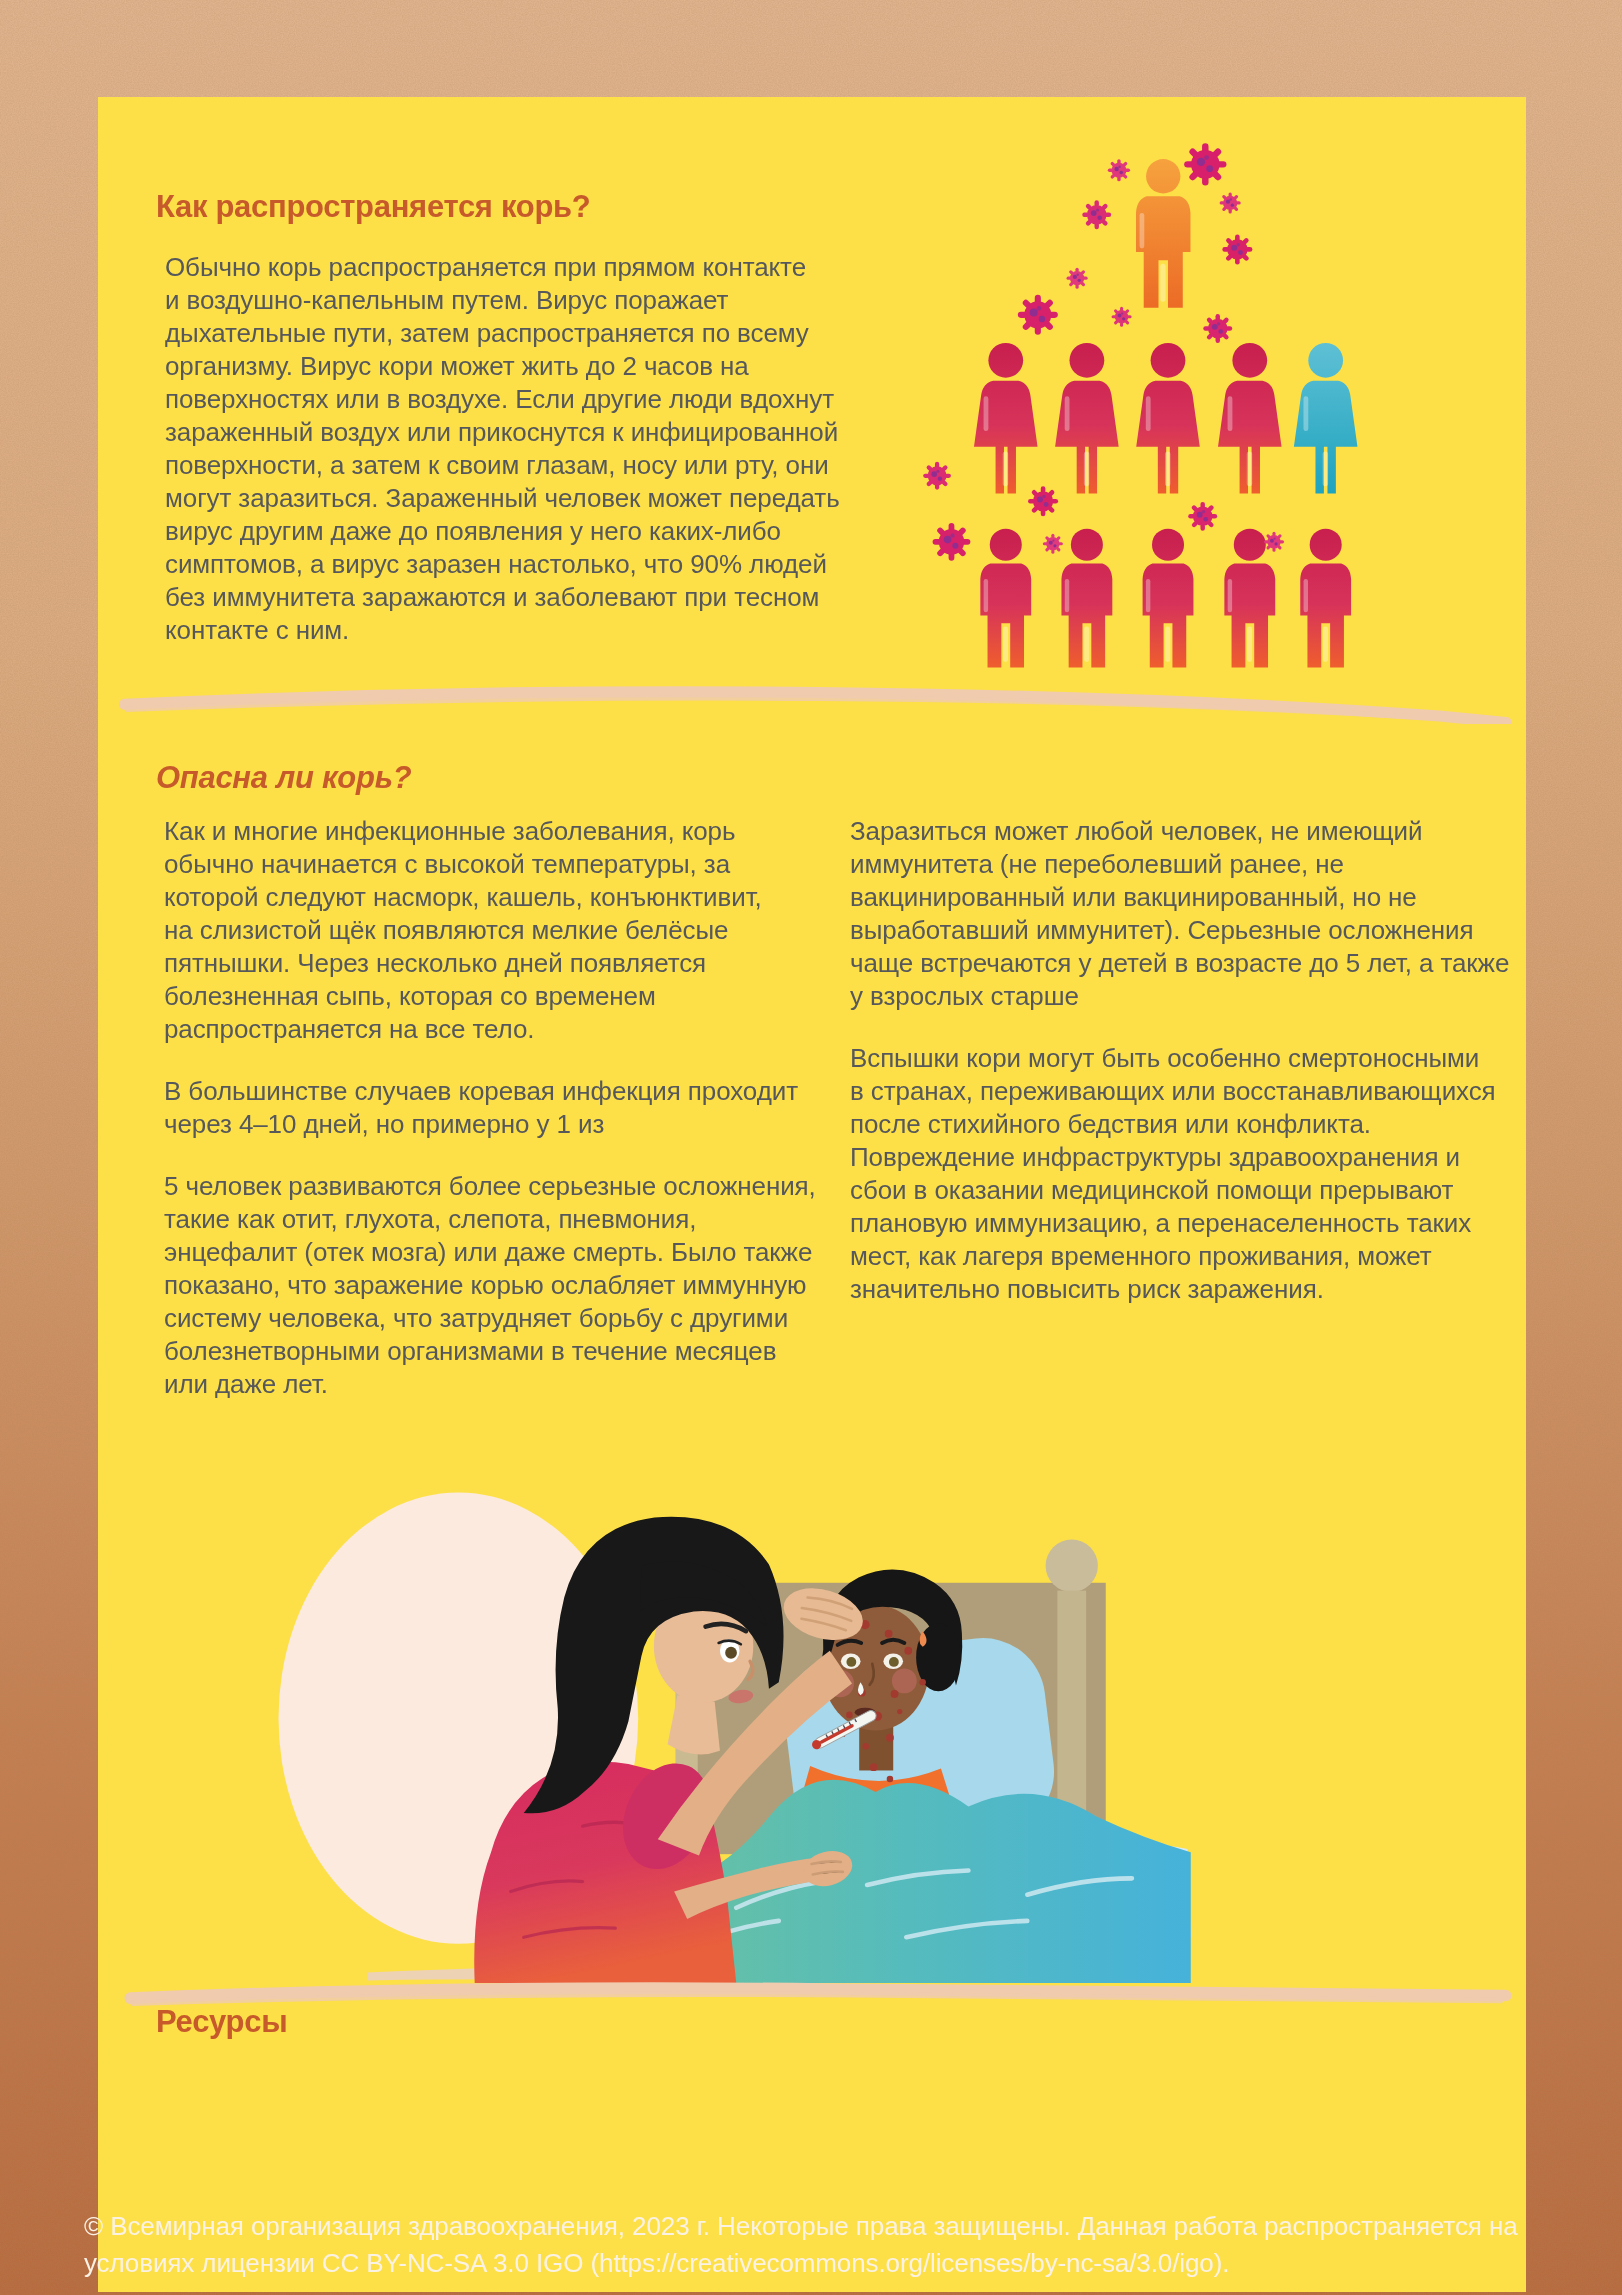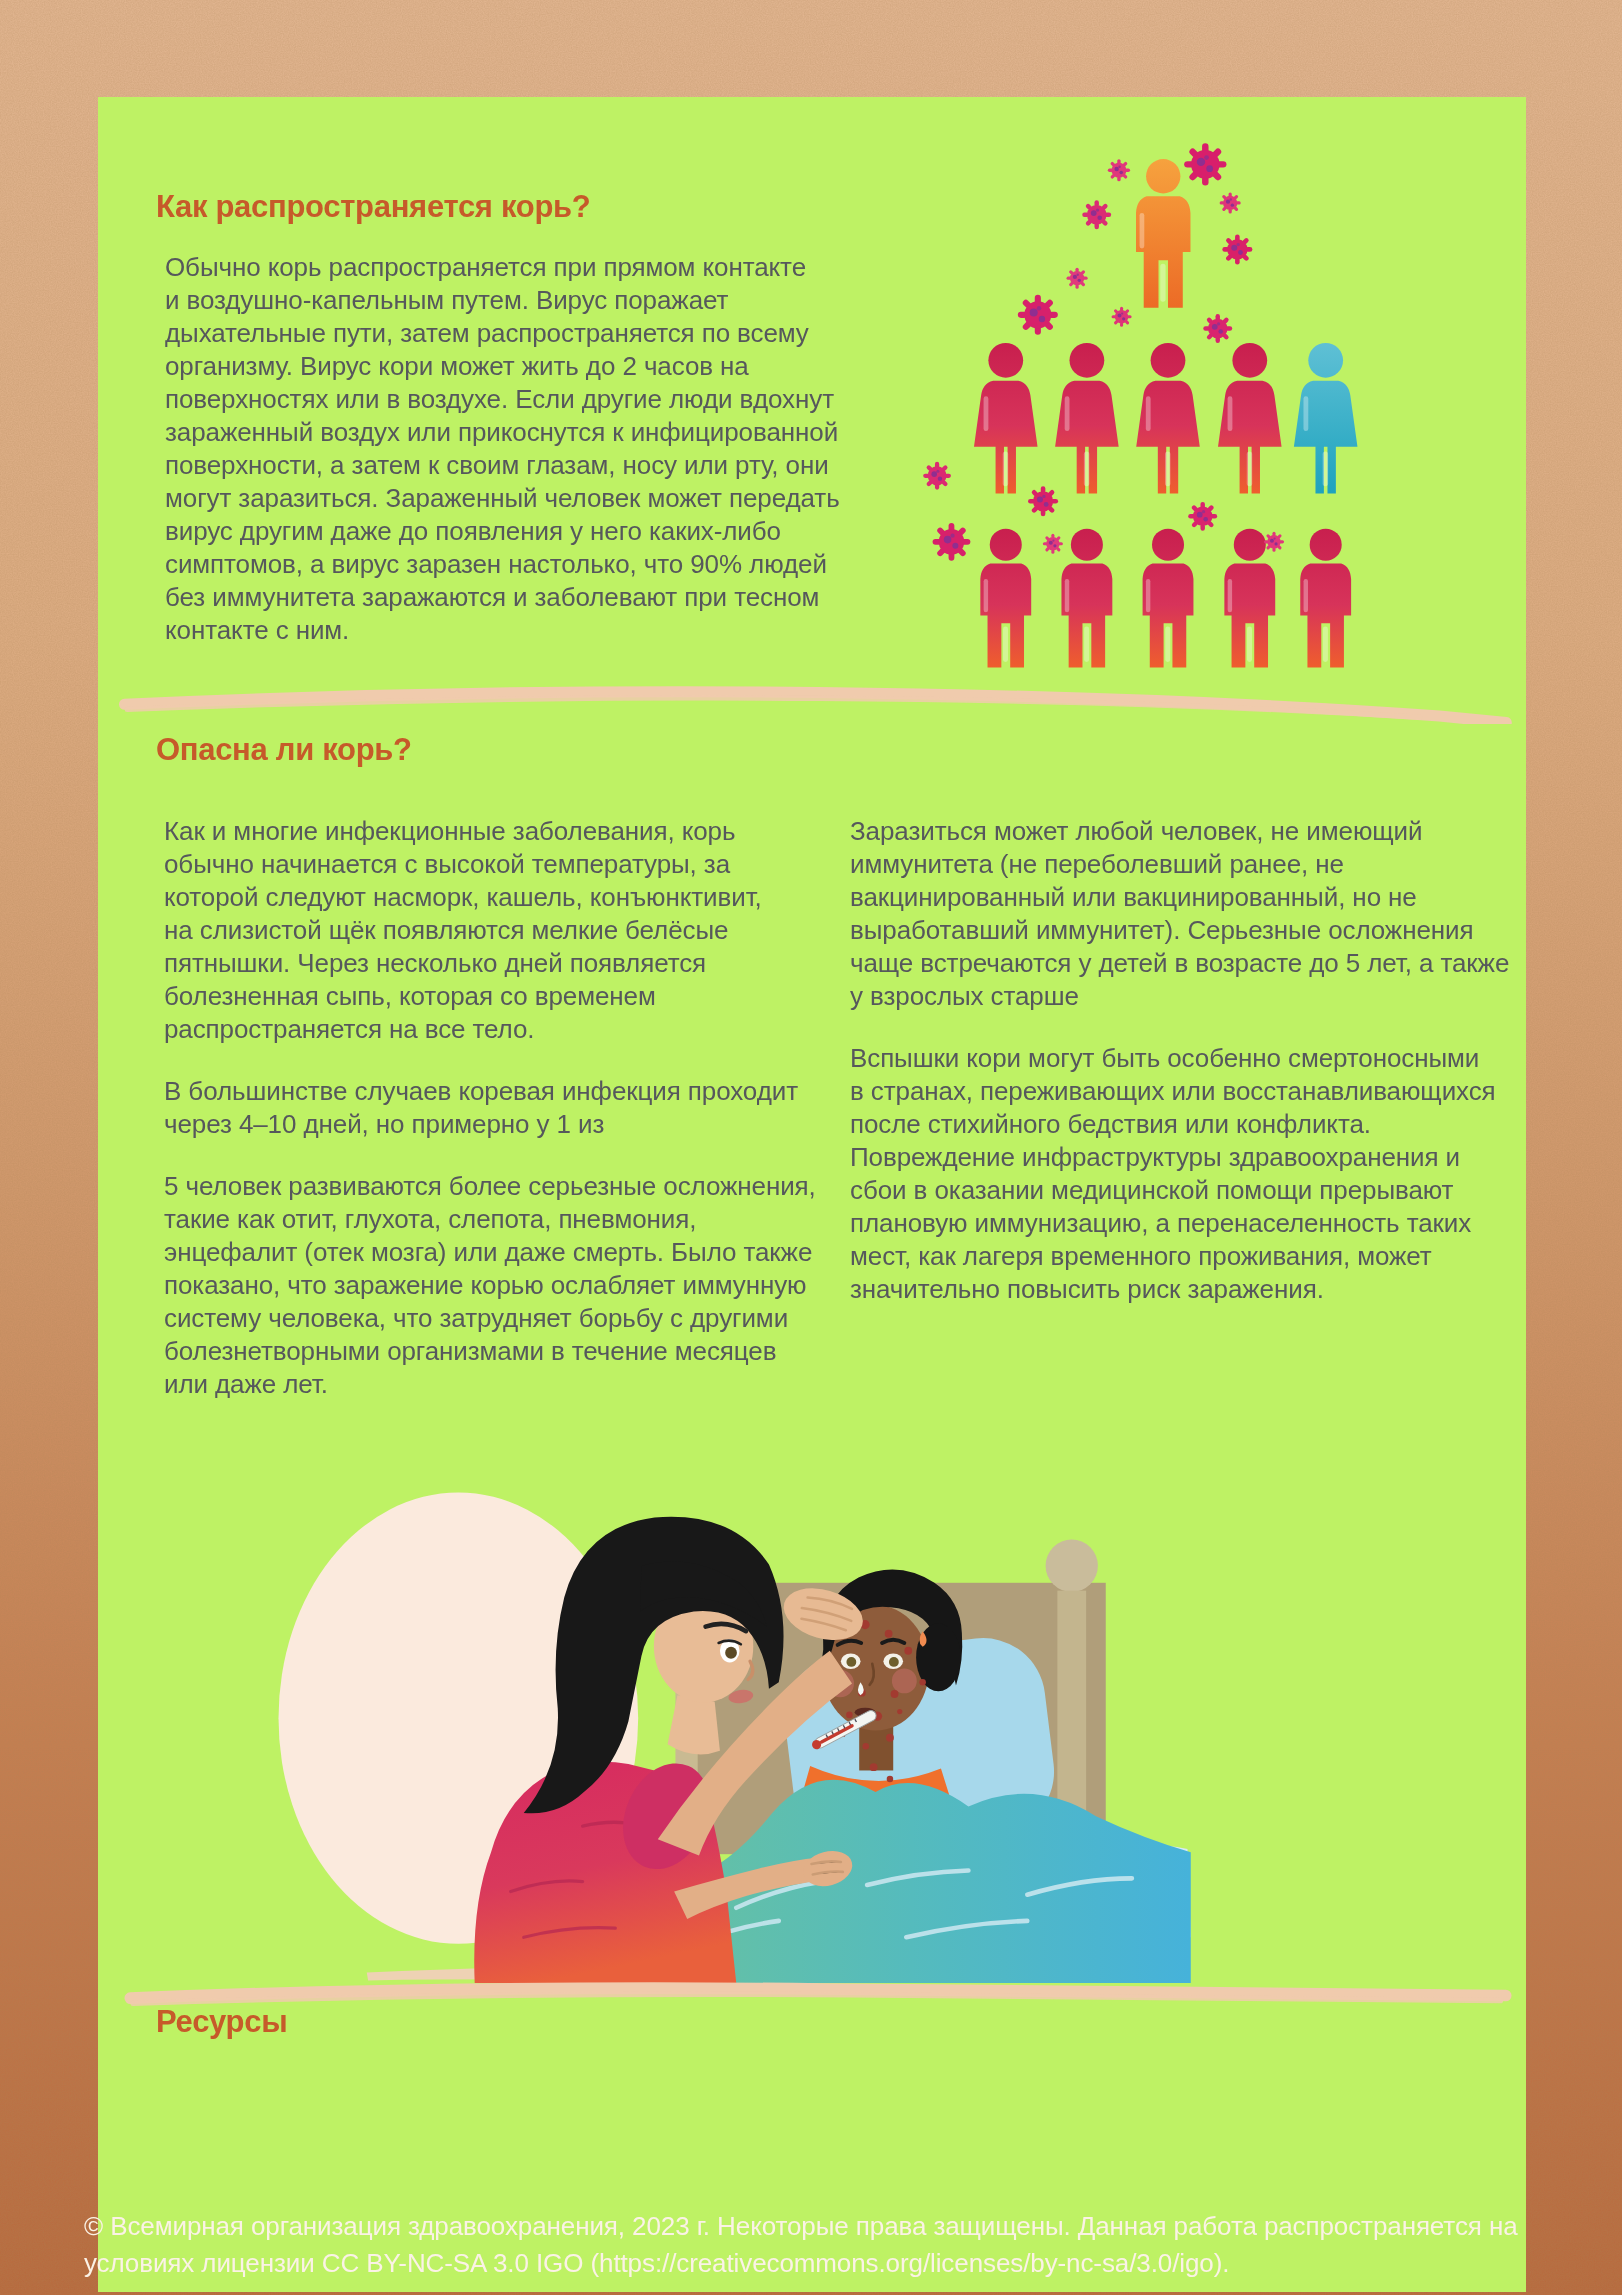--- a/index.html
+++ b/index.html
@@ -7,42 +7,42 @@
     position:relative;width:1623px;height:2295px;overflow:hidden;
     font-family:"Liberation Sans",sans-serif;
   }
   .bg{
     position:absolute;inset:0;
     background:linear-gradient(180deg,#E1B590 0%,#DCAC82 28%,#D0986C 52%,#C47E51 76%,#B76A3E 100%);
   }
   .noise{position:absolute;inset:0;display:block;}
   .card{
     position:absolute;left:98px;top:97px;width:1428px;height:2195px;
-    background:#bef264;z-index:1;
+    background:#fde047;z-index:1;
   }
   .heading{
     position:absolute;margin:0;color:#C65A2A;font-weight:bold;
     font-size:31px;line-height:1.12;letter-spacing:-0.3px;
   }
   .para{
     position:absolute;color:#56585C;font-size:26px;line-height:33px;
     letter-spacing:-0.1px;white-space:pre-line;
   }
   .col{position:absolute;top:718px;}
   .col p{
     margin:0 0 29px 8px;color:#56585C;font-size:26px;line-height:33px;
     letter-spacing:-0.1px;white-space:pre-line;
   }
   .pyramid{position:absolute;left:805px;top:34px;width:602px;height:543px;}
   .divider{position:absolute;left:19.6px;width:1400px;}
   .divider1{top:581px;height:46px;}
   .divider2{top:1879px;height:39px;}
   .bedscene{position:absolute;left:177px;top:1389px;width:916px;height:497px;}
   .h1{left:58px;top:93px;}
-  .h2{left:58px;top:636px;}
+  .h2{left:58px;top:664px;font-style:italic;}
   .h3{left:58px;top:1908px;text-align:center;}
   .intro{left:58px;top:154px;width:720px;margin-left:9px;}
   .col-left{left:58px;width:687px;}
   .col-right{left:744px;width:684px;}
   .footer{
     position:absolute;left:84px;top:2208px;width:1513px;z-index:2;
     color:#FBF2E6;font-size:26px;line-height:37px;letter-spacing:-0.1px;
   }
   .footer .link{
     border-bottom:2px solid #FBF2E6;padding-bottom:18px;

